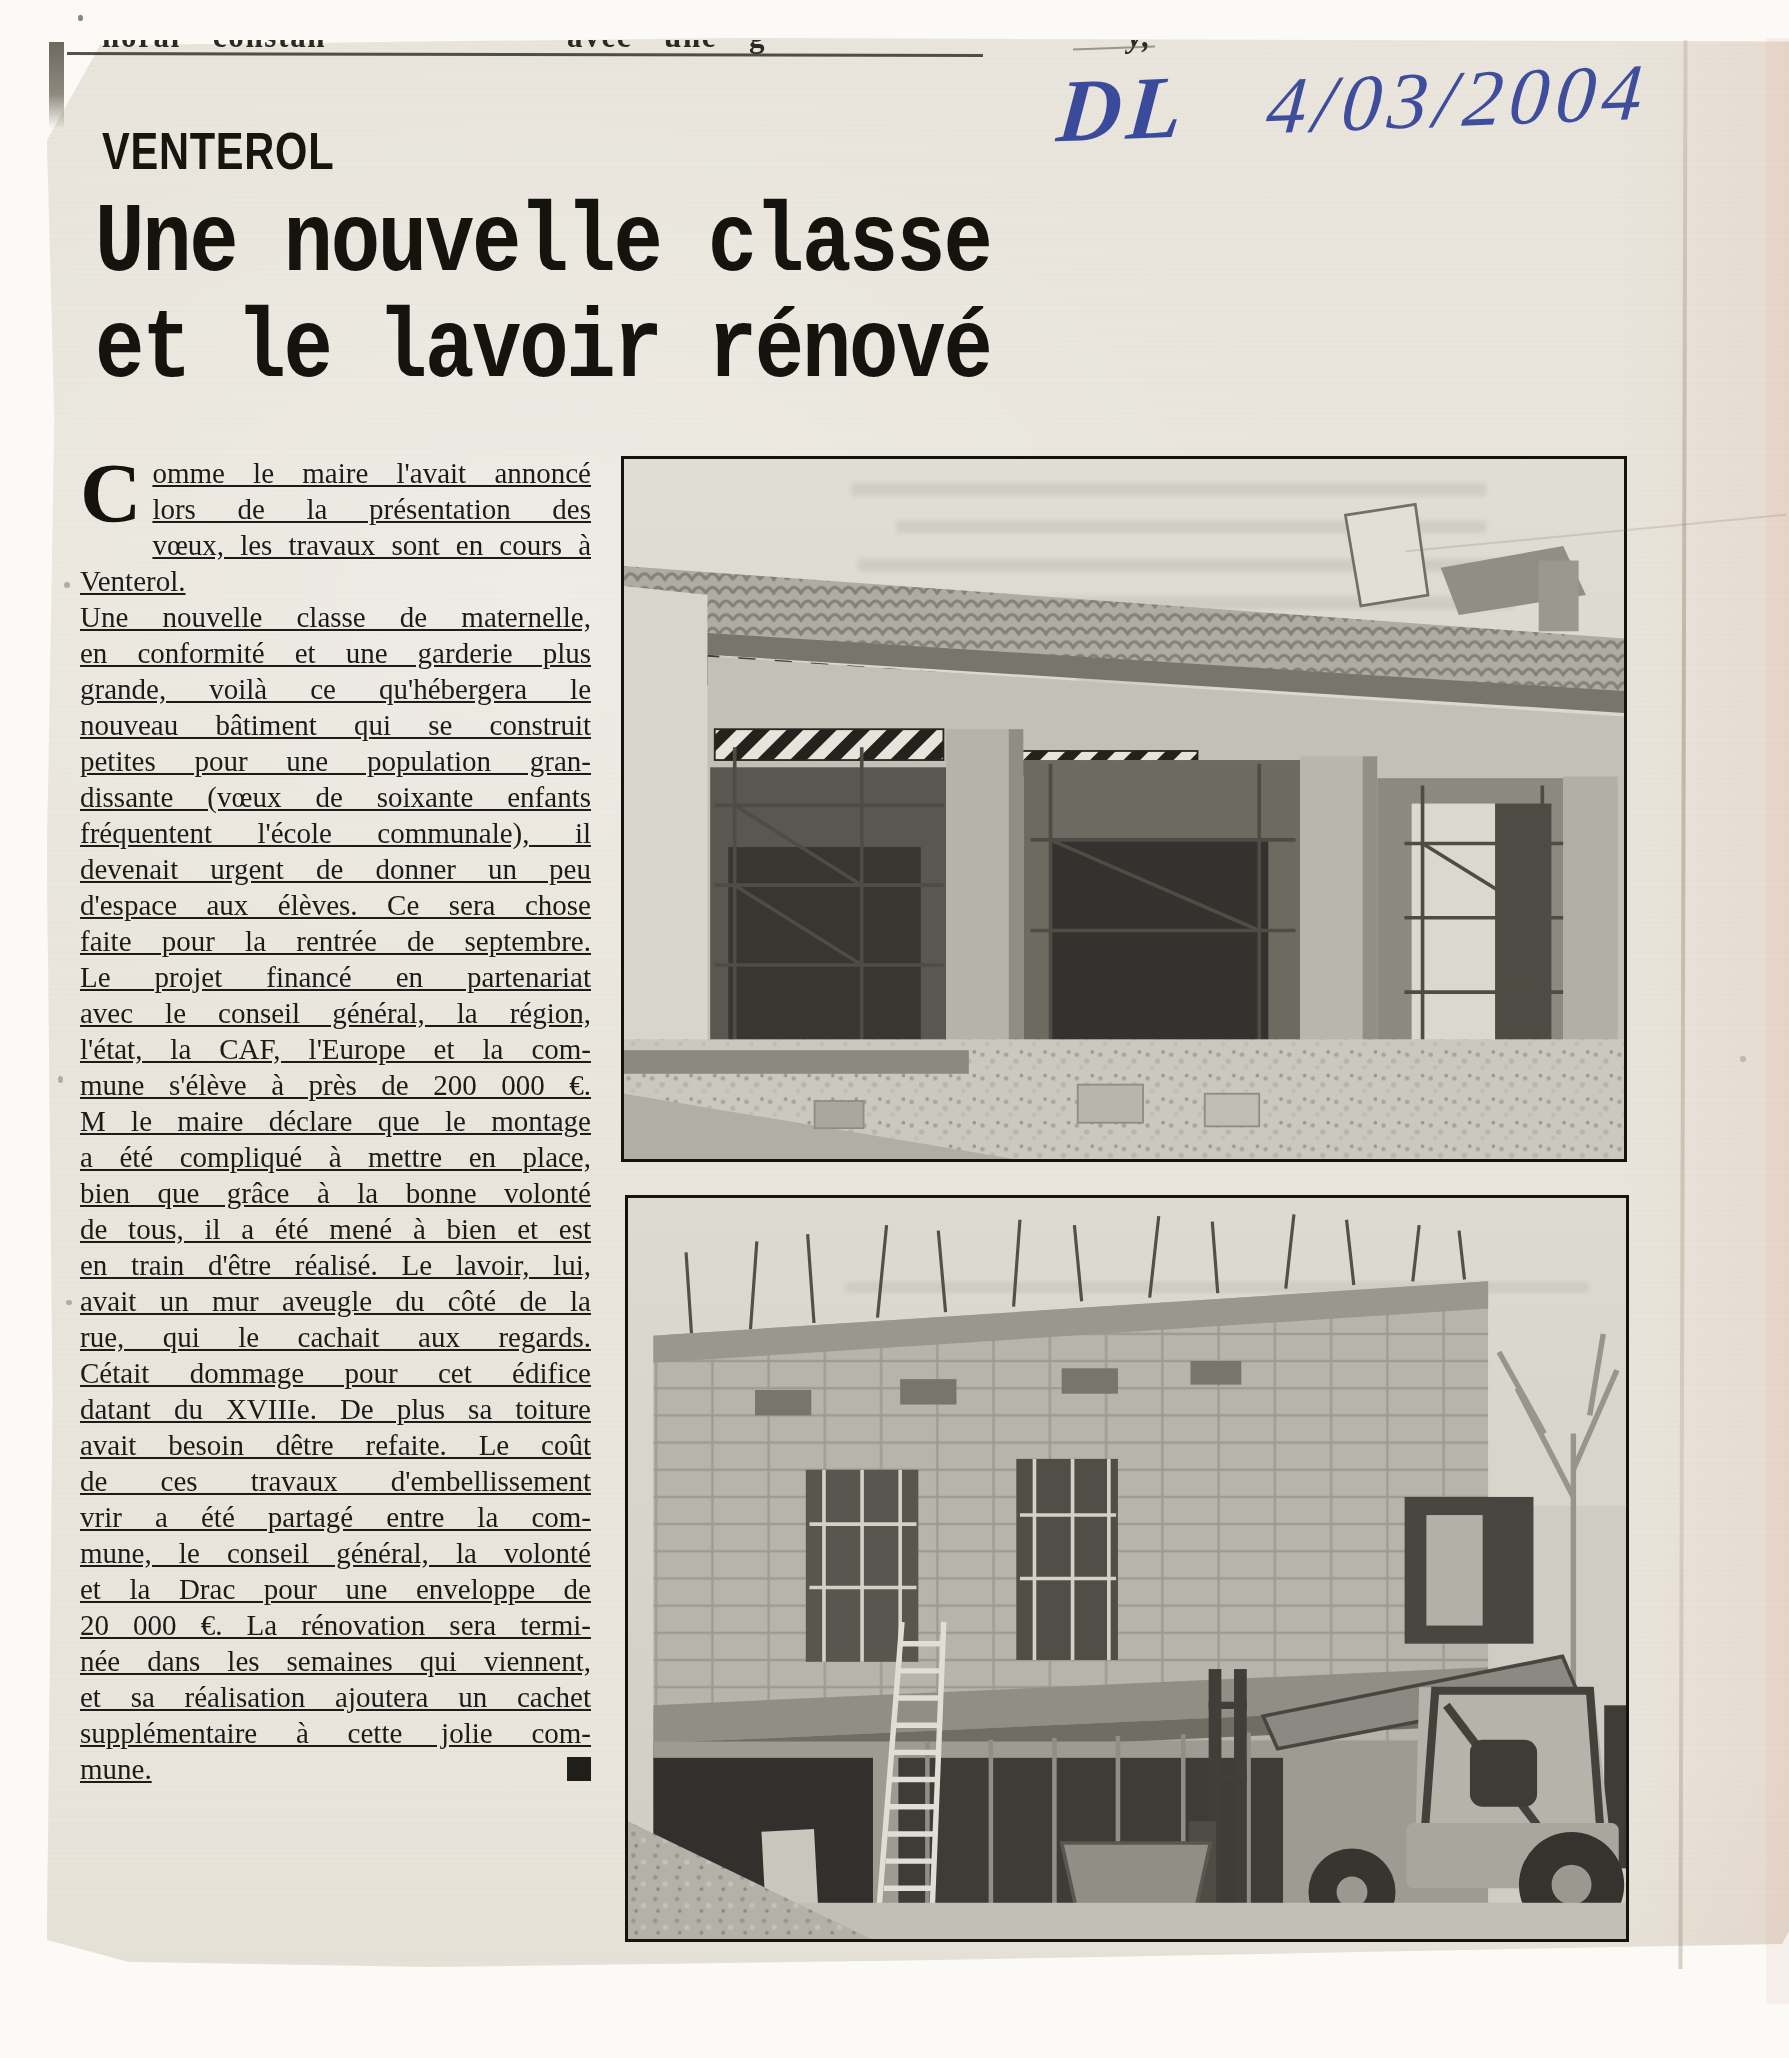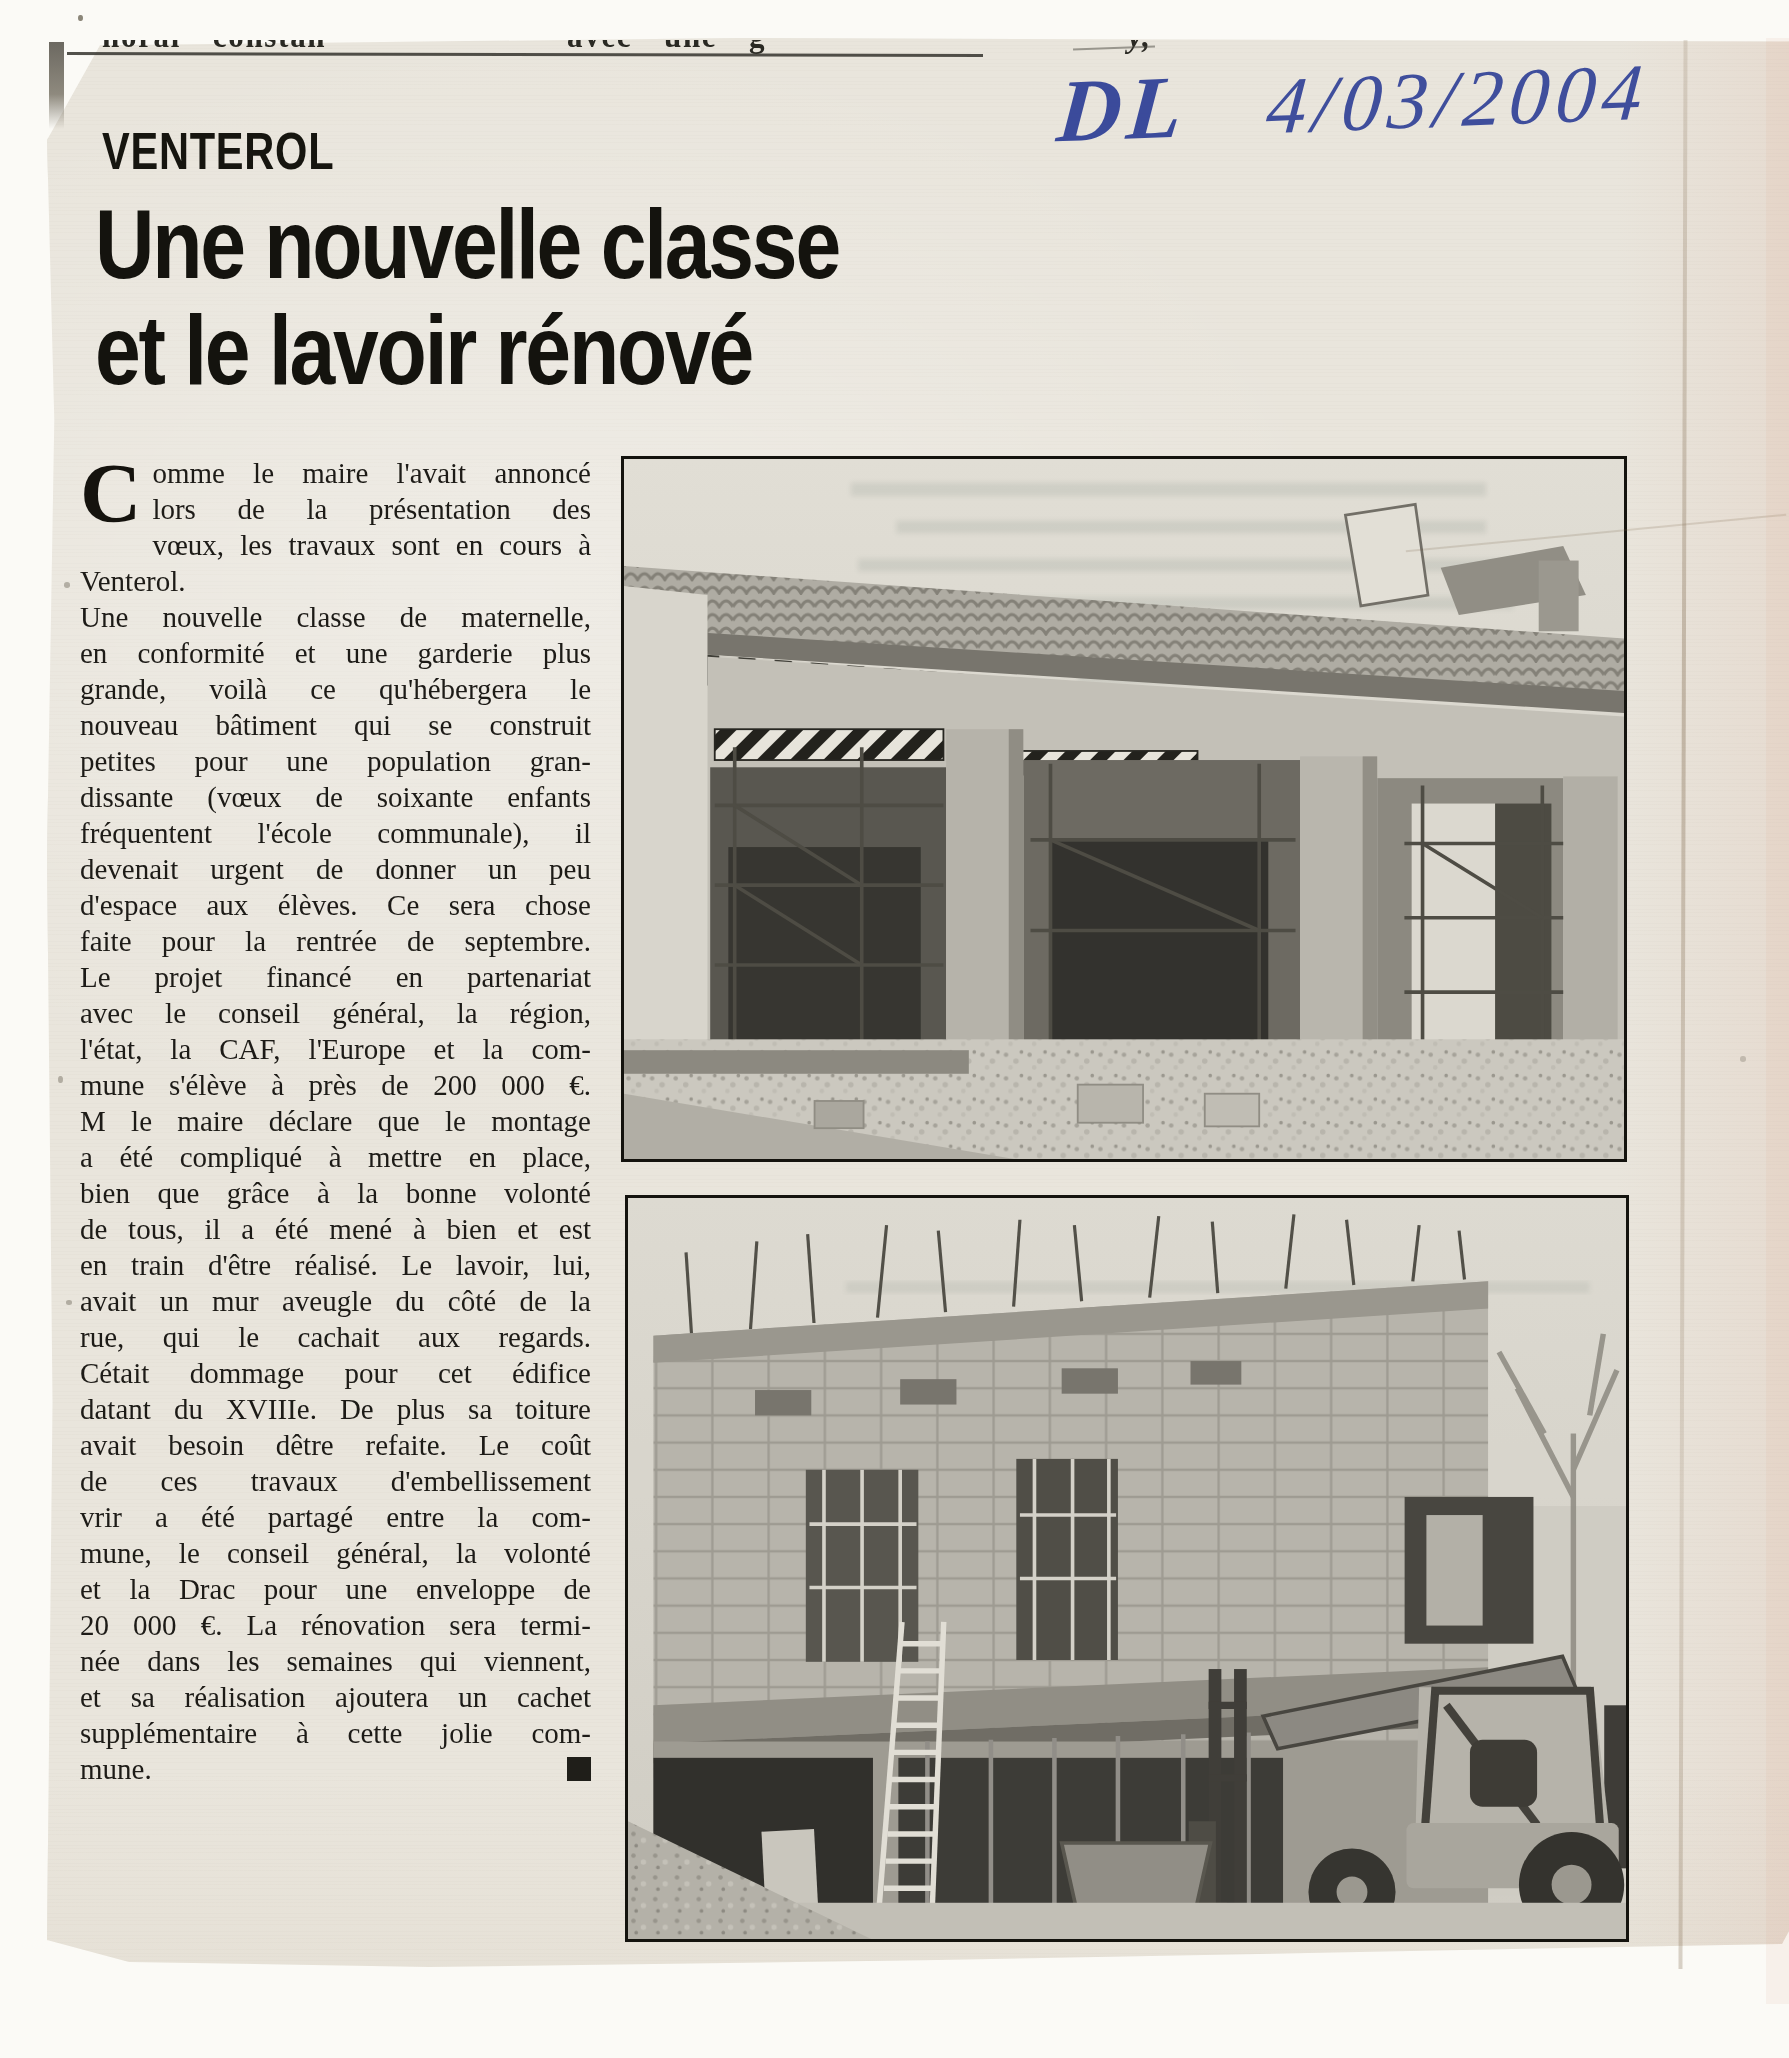--- a/index.html
+++ b/index.html
@@ -36,30 +36,30 @@
   
   .annotation{position:absolute;left:1062px;top:60px;color:#2d3e96;white-space:nowrap;
     font-family:"Liberation Serif",serif;font-style:italic;
     transform:rotate(-2.2deg) skewX(-7deg);transform-origin:left top;}
   .annotation .abbrev{font-size:89px;letter-spacing:5.5px;margin-right:80px;font-weight:bold;opacity:.92;}
   .annotation .date{font-size:80px;letter-spacing:6.4px;opacity:.9;}
 
   
   .kicker{position:absolute;left:102px;top:125px;color:#16150f;
     font:900 52px/1 "Liberation Sans",sans-serif;transform:scaleX(.8);transform-origin:left;letter-spacing:0.9px;}
-  .headline{position:absolute;left:95px;top:191px;margin:0;color:#14130e;font-family:Liberation Sans, sans-serif;}
+  .headline{position:absolute;left:95px;top:191px;margin:0;color:#14130e;font-family:Liberation Mono, monospace;}
   .headline .hl{display:block;font-weight:900;font-size:98px;line-height:106px;
     letter-spacing:-2.7px;transform:scaleX(.84);transform-origin:left;white-space:nowrap;}
 
   
   .article{position:absolute;left:80px;top:455px;width:511px;color:#1d1b17;
     font:29px/36px "Liberation Serif",serif;}
   .dropcap{float:left;font:bold 85px/67px "Liberation Serif",serif;color:#15130e;
     padding:4.5px 11px 0 0;height:73px;}
-  .tline{height:36px;text-align:justify;text-align-last:justify;white-space:nowrap;}
+  .tline{height:36px;text-align:justify;text-align-last:justify;white-space:nowrap;text-decoration:underline;}
   .tline.endline{text-align-last:left;}
   .endmark{float:right;width:23.6px;height:23.6px;margin-top:6.4px;background:#1f1e19;
     font-size:0;line-height:0;overflow:hidden;}
 
   
   .photo{position:absolute;margin:0;padding:0;border:3.6px solid #14130e;background:#d8d5cc;overflow:hidden;}
   .photo1{left:621px;top:456px;width:1006px;height:706px;}
   .photo2{left:625px;top:1195px;width:1004px;height:747px;}
   .photo svg{display:block;width:100%;height:100%;opacity:.97;}
 

